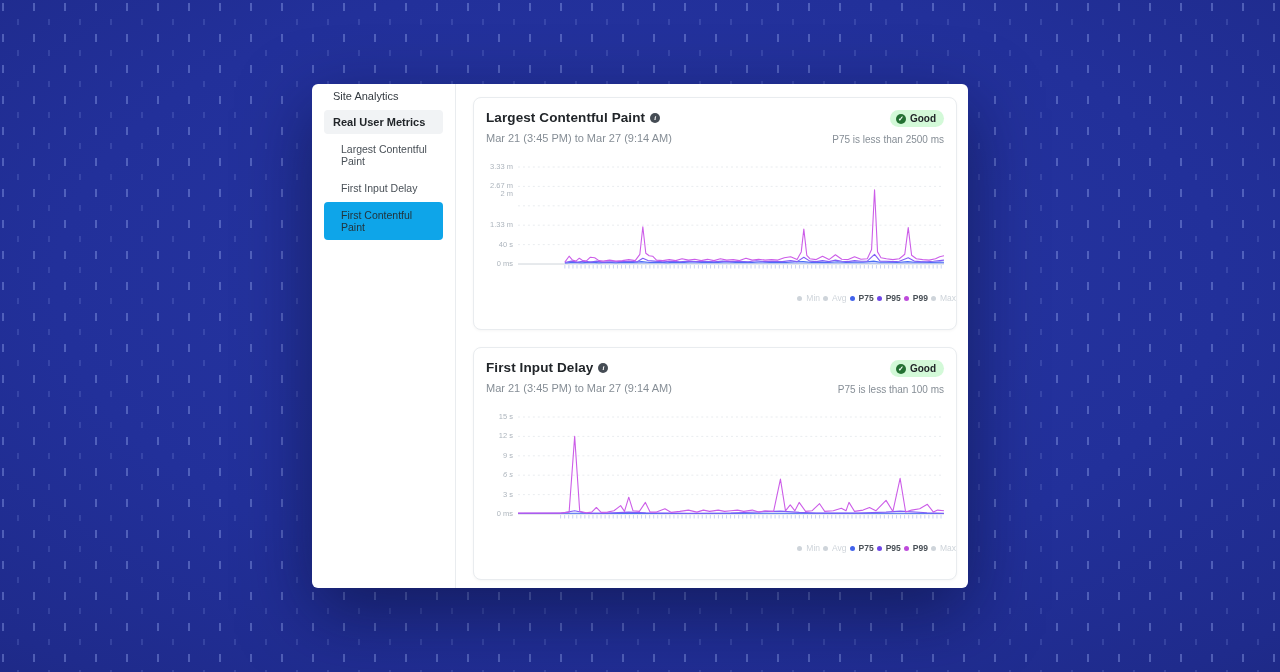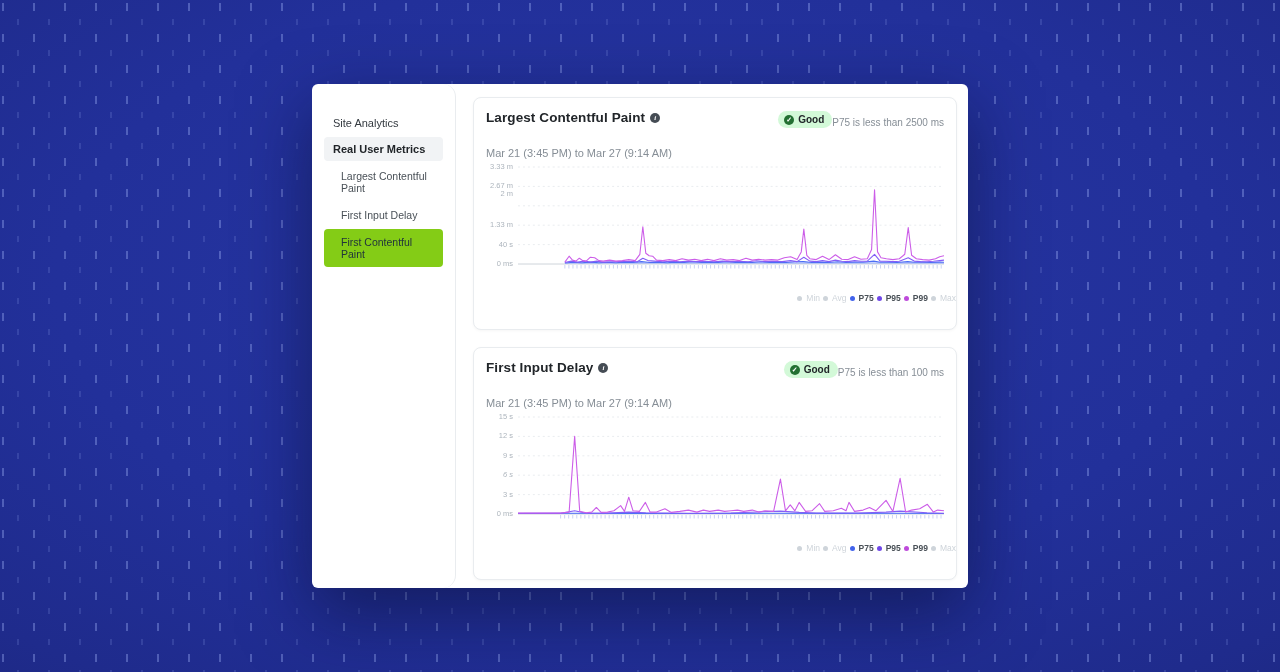--- a/index.html
+++ b/index.html
@@ -16,43 +16,43 @@
       radial-gradient(1.2px 3.5px at 18px 22px, rgba(150,168,240,0.18) 96%, transparent);
     background-size: 31px 31px;
   }
   .app-panel {
     position:absolute; left:312px; top:84px; width:656px; height:504px;
     background:#ffffff; border-radius:6px;
     box-shadow: 0 24px 70px rgba(5,10,40,0.5);
     display:flex;
   }
   
-  .sidebar { width:144px; border-right:1px solid #e9ecef; padding:27px 12px 0 12px; flex:none;border-radius:13px; }
+  .sidebar { width:144px; border-right:1px solid #e9ecef; padding:0 12px 0 12px; flex:none; }
   .side-title { font-size:11px; color:#343a40; font-weight:500; padding:6px 9px 8px 9px; }
   .side-item { font-size:11px; color:#212529; padding:6px 9px; border-radius:4px; margin-bottom:2px; cursor:pointer; }
   .side-item.selected { background:#f1f3f5; font-weight:700; }
   .side-sub { font-size:10.5px; color:#495057; padding:7px 9px 7px 17px; border-radius:4px; margin-bottom:1px; cursor:pointer; }
-  .side-sub.highlighted { background:#84cc16; color:#22343c; }
+  .side-sub.highlighted { background:#0ea5e9; color:#22343c; }
   
   .main { flex:1; padding:13px 11px 0 17px; display:flex; flex-direction:column; gap:17px; }
   .chart-card {
     height:233px; background:#fff; border:1px solid #e9ecef; border-radius:8px;
     box-shadow:0 1px 3px rgba(0,0,0,0.04);
     padding:12px; position:relative;
   }
   .card-head { display:flex; justify-content:space-between; align-items:flex-start; }
   .title-row { display:flex; align-items:center; gap:5px; }
   .card-title { font-size:13.5px; font-weight:700; color:#212529; letter-spacing:.1px; }
   .info-dot {
     width:10px; height:10px; border-radius:50%; background:#454c54; color:#fff;
     font-size:7px; font-weight:700; font-family:"Liberation Serif", serif; font-style:italic;
     display:inline-flex; align-items:center; justify-content:center; cursor:pointer;
   }
-  .card-subtitle { font-size:11px; color:#868e96; margin-top:22px; }
-  .head-right { display:flex; flex-direction:row; align-items:flex-end; }
+  .card-subtitle { font-size:11px; color:#868e96; margin-top:7px; }
+  .head-right { display:flex; flex-direction:column; align-items:flex-end; }
   .badge {
     display:inline-flex; align-items:center; gap:4px;
     background:#d3f9d8; color:#212529; font-size:10px; font-weight:600;
     padding:3px 8px 3px 6px; border-radius:10px;
   }
   .badge-check {
     width:10px; height:10px; border-radius:50%; background:#237032; color:#fff;
     font-size:7px; line-height:10px; text-align:center; font-weight:700;
   }
   .threshold { font-size:10px; color:#868e96; margin-top:7px; }

